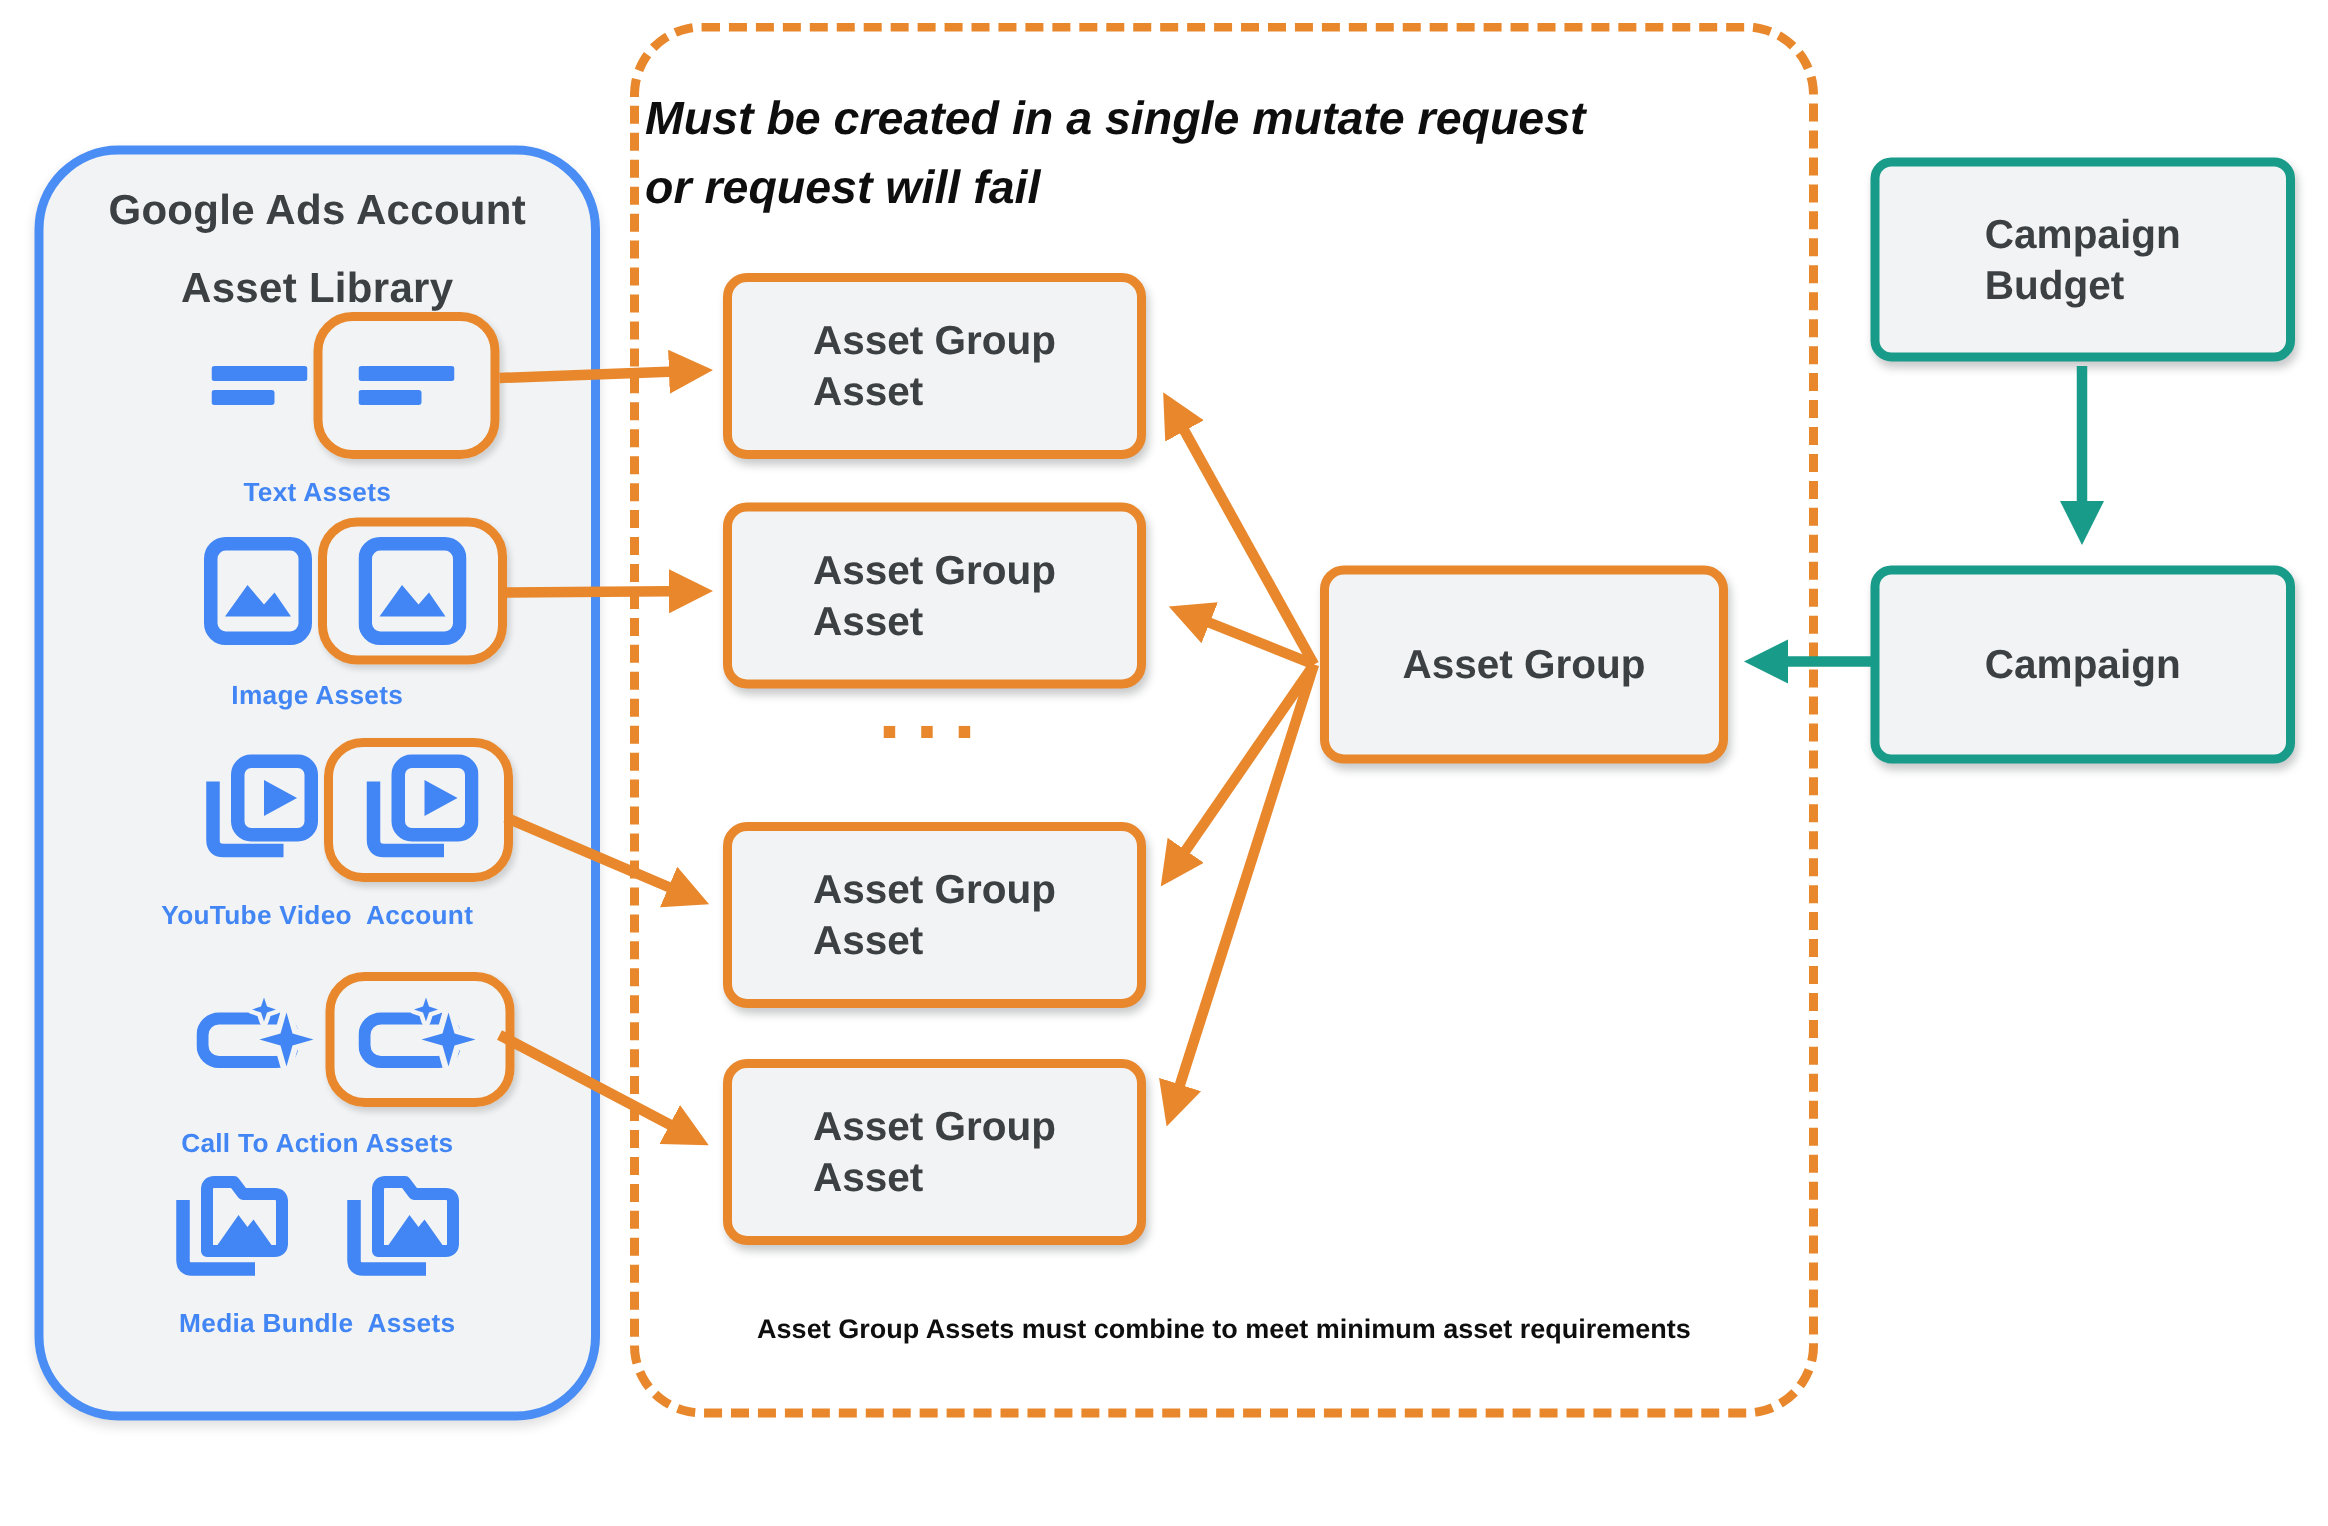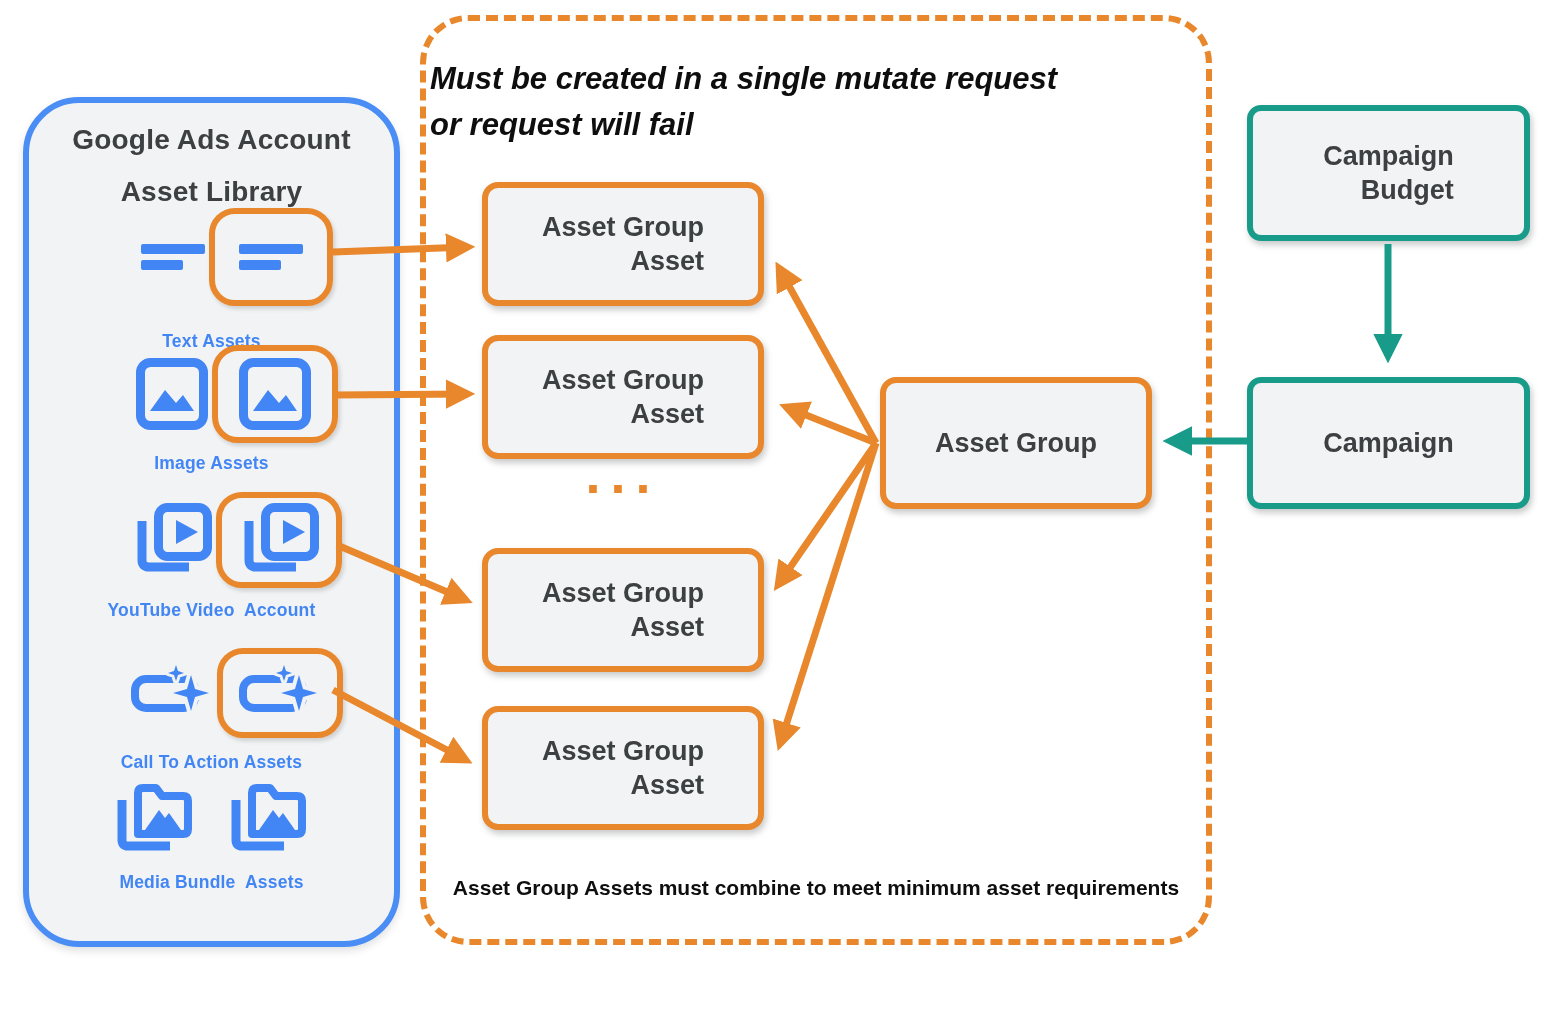--- a/index.html
+++ b/index.html
@@ -45,29 +45,29 @@
     position:absolute;left:420px;top:15px;width:792px;height:930px;
     border:6px dashed var(--orange);border-radius:48px;box-sizing:border-box;background:transparent;
   }
   .mutate-title{
     position:absolute;left:430px;top:56px;width:772px;
     text-align:left;font-size:31px;line-height:46px;font-weight:bold;font-style:italic;
     color:var(--ink);white-space:pre-line;
   }
   .mutate-footnote{
     position:absolute;left:430px;top:876px;width:772px;
-    text-align:center;font-size:21px;font-weight:bold;color:var(--ink);
+    text-align:center;font-size:18px;font-weight:bold;color:var(--ink);
   }
 
   
   .ebox{
     position:absolute;box-sizing:border-box;background:var(--fill);
     display:flex;align-items:center;justify-content:center;
     font-weight:bold;font-size:27px;line-height:34px;color:var(--dark);
-    text-align:right;white-space:pre-line;
+    text-align:left;white-space:pre-line;
     box-shadow:2px 4px 6px rgba(60,64,67,.28);
   }
   .ebox.orange{border:6px solid var(--orange);border-radius:16px;}
   .ebox.teal{border:6px solid var(--teal);border-radius:14px;}
   .aga{left:482px;width:282px;height:124px;}
   #aga1{top:182px;} #aga2{top:335px;} #aga3{top:548px;} #aga4{top:706px;}
   .ellipsis{
     position:absolute;left:482px;top:443px;width:282px;height:62px;
     text-align:center;color:var(--orange);font-weight:bold;font-size:54px;
     letter-spacing:10px;line-height:62px;
@@ -100,21 +100,21 @@
         <rect x="0" y="0" width="64" height="10" rx="2" fill="#4285F4"></rect>
         <rect x="0" y="16" width="42" height="10" rx="2" fill="#4285F4"></rect>
       </svg>
       <div class="frame" style="width:124px;height:98px">
         <svg width="64" height="26" viewBox="0 0 64 26">
           <rect x="0" y="0" width="64" height="10" rx="2" fill="#4285F4"></rect>
           <rect x="0" y="16" width="42" height="10" rx="2" fill="#4285F4"></rect>
         </svg>
       </div>
     </div>
-    <div class="row-label" style="margin-top:25px">Text Assets</div>
+    <div class="row-label" style="margin-top:12px">Text Assets</div>
   </div>
 
   <div class="asset-row" style="top:345px">
     <div class="icons shift">
       <svg width="72" height="72" viewBox="0 0 72 72">
         <rect x="4.5" y="4.5" width="63" height="63" rx="10" fill="none" stroke="#4285F4" stroke-width="9"></rect>
         <path d="M14 53 L29 32 L40 45 L47 37 L58 53 Z" fill="#4285F4"></path>
       </svg>
       <div class="frame" style="width:126px;height:98px">
         <svg width="72" height="72" viewBox="0 0 72 72">

